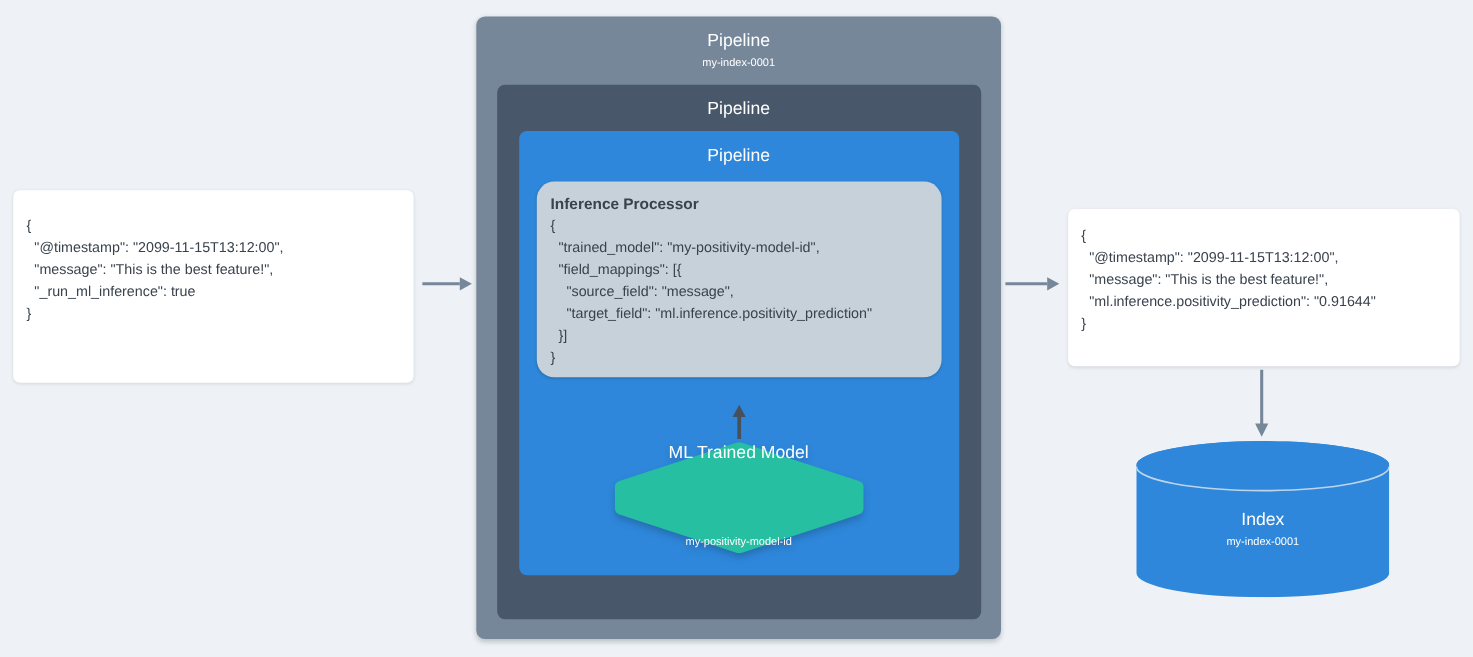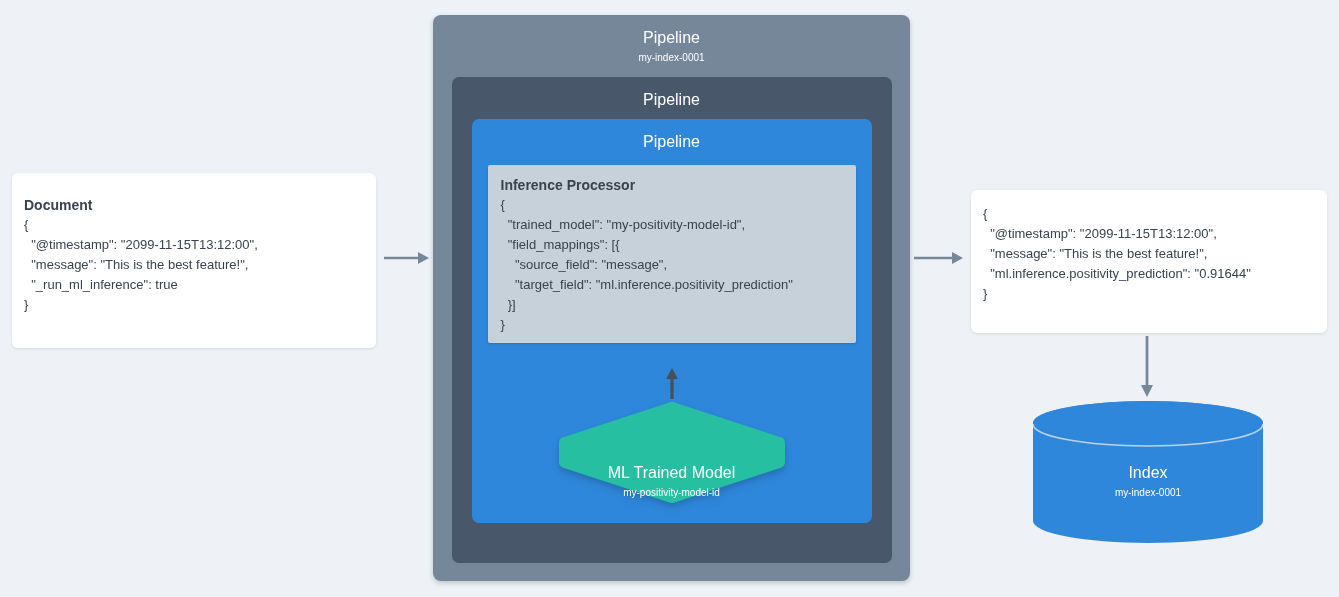--- a/index.html
+++ b/index.html
@@ -38,35 +38,35 @@
     margin:9px auto 0 auto; width:440px; height:486px;
     background:#48586A; border-radius:7px; padding-top:13px;
   }
   .pipe-ml {
     position:relative;
     margin:9px auto 0 auto; width:400px; height:404px;
     background:#2E87DB; border-radius:7px; padding-top:13px;
   }
   .processor {
     margin:13px auto 0 auto; width:368px; height:178px;
-    background:#C7D1D9; border-radius:2px;
+    background:#C7D1D9; border-radius:16px;
     padding:10px 13px; color:#39424D;
     box-shadow:0 1px 2px rgba(30,45,60,.20);
   }
   .processor .card-title { margin-bottom:0; }
 
   
   .hexagon-wrap {
     position:absolute; left:86px; top:283px; width:228px; height:101px;
     filter:drop-shadow(0 4px 3px rgba(20,60,90,.30));
   }
   .hexagon-wrap svg { position:absolute; left:0; top:0; }
   .hexagon-label {
     position:absolute; left:0; top:0; width:100%; height:100%;
-    display:flex; flex-direction:column; justify-content:flex-end; align-items:center;
+    display:flex; flex-direction:column; justify-content:space-between; align-items:center;
   }
 
   
   .arrow { position:absolute; }
   .arrow-1 { left:383px; top:251px; }
   .arrow-2 { left:913px; top:251px; }
   .arrow-3 { left:1140px; top:336px; }
   .arrow-up { position:absolute; left:193px; top:249px; }
 
   
@@ -78,21 +78,20 @@
     position:absolute; left:0; top:22px; width:100%; height:120px;
     display:flex; flex-direction:column; justify-content:center; align-items:center;
   }
 </style>
 </head>
 <body>
 
 <div>
 
   <section class="card doc-card">
-    <div class="card-title">Document</div>
     <div class="code-line">{</div>
     <div class="code-line">  "@timestamp": "2099-11-15T13:12:00",</div>
     <div class="code-line">  "message": "This is the best feature!",</div>
     <div class="code-line">  "_run_ml_inference": true</div>
     <div class="code-line">}</div>
   </section>
 
   <svg class="arrow arrow-1" width="47" height="14">
     <line x1="1" y1="7" x2="35" y2="7" stroke="#76879A" stroke-width="2.6"></line>
     <path d="M35,1 L46,7 L35,13 Z" fill="#76879A"></path>

